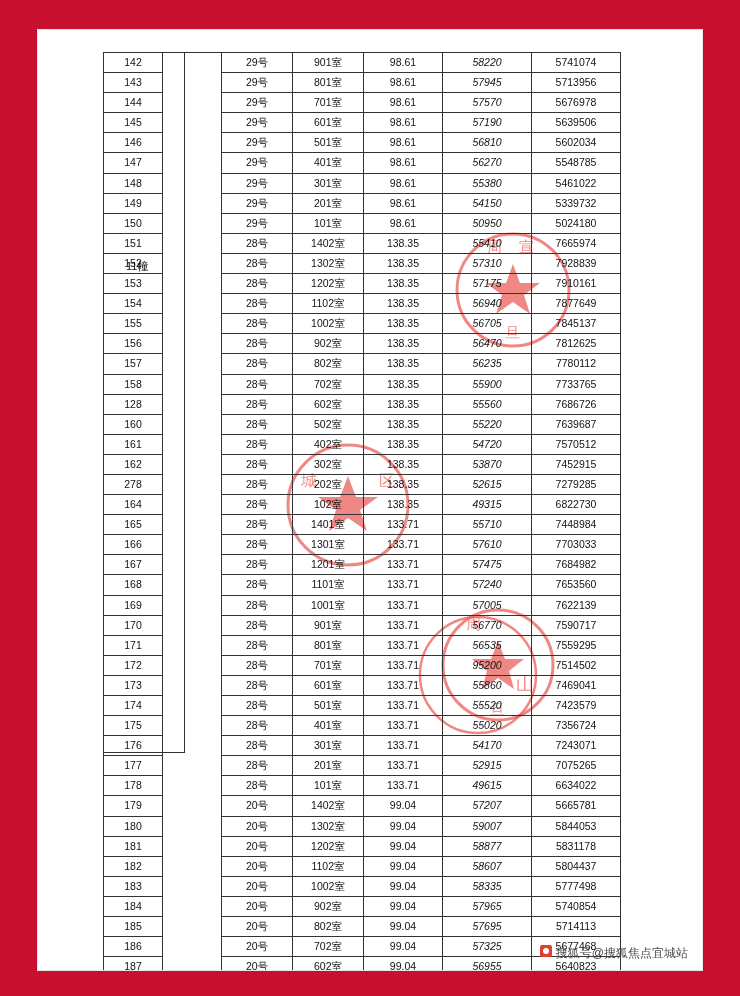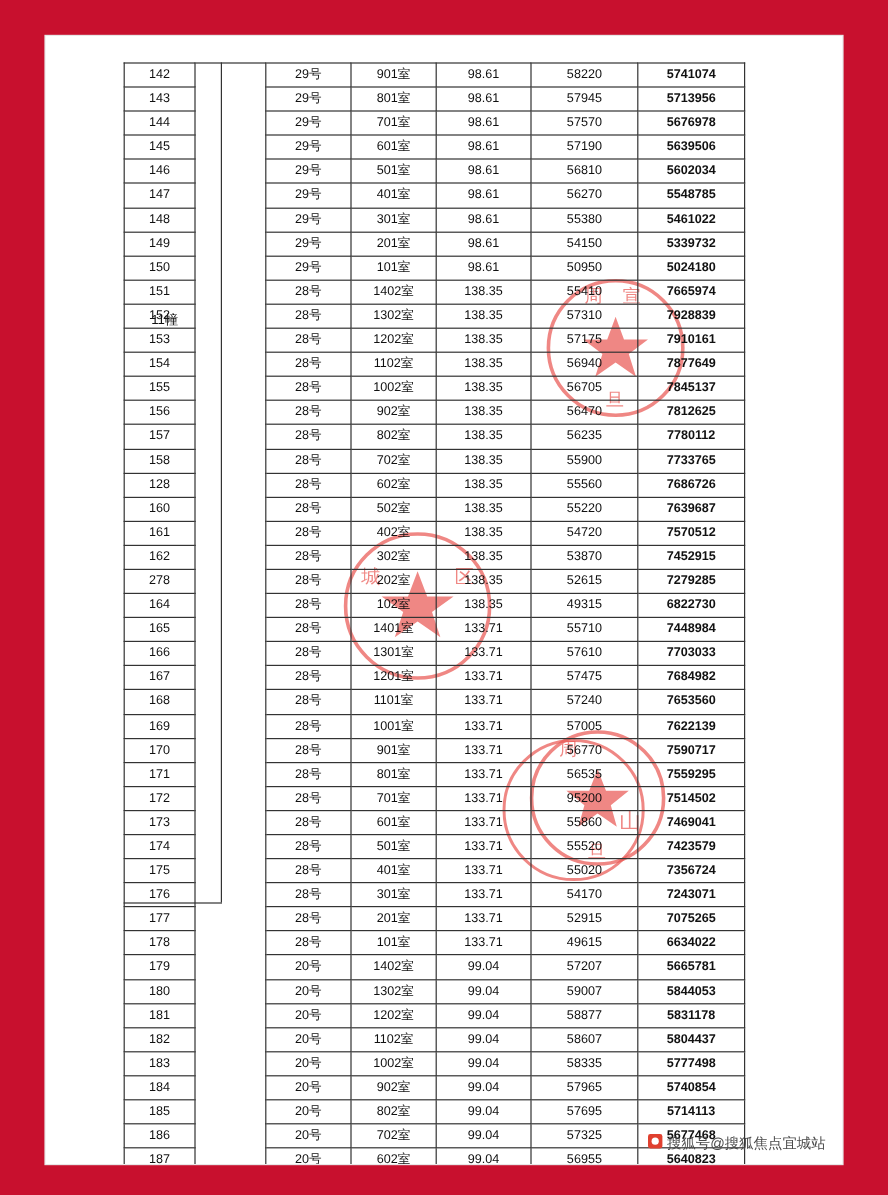--- a/index.html
+++ b/index.html
@@ -44,22 +44,22 @@
     text-align:center;
     padding:0;
     white-space:nowrap;
     overflow:hidden;
   }
   td.c-idx{width:58px;}
   td.c-bldg{width:58px;border-left:none;border-right:none;border-top:none;border-bottom:none;}
   td.c-no{width:70px;margin-top:32px;}
   td.c-room{width:70px;}
   td.c-area{width:78px;}
-  td.c-price{width:88px;}
-  td.c-total{width:88px;font-weight:bold;}
+  td.c-price{width:88px;font-style:italic;}
+  td.c-total{width:88px;}
   
   td.c-bldg{
     border:none;
     position:relative;
     font-size:11px;
   }
   
   td.group{
     border:none;
     border-right:1px solid #333;

